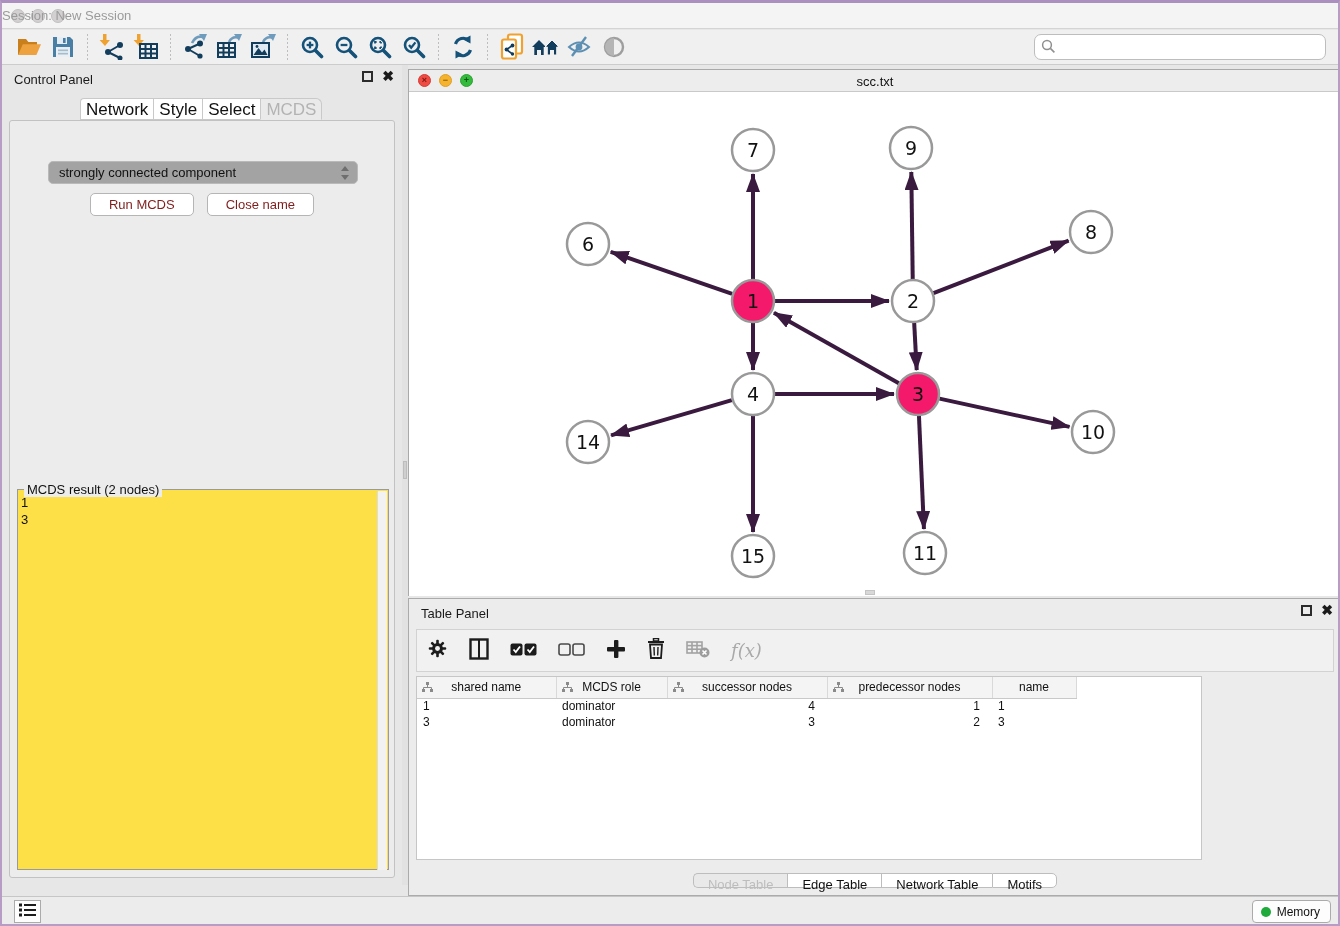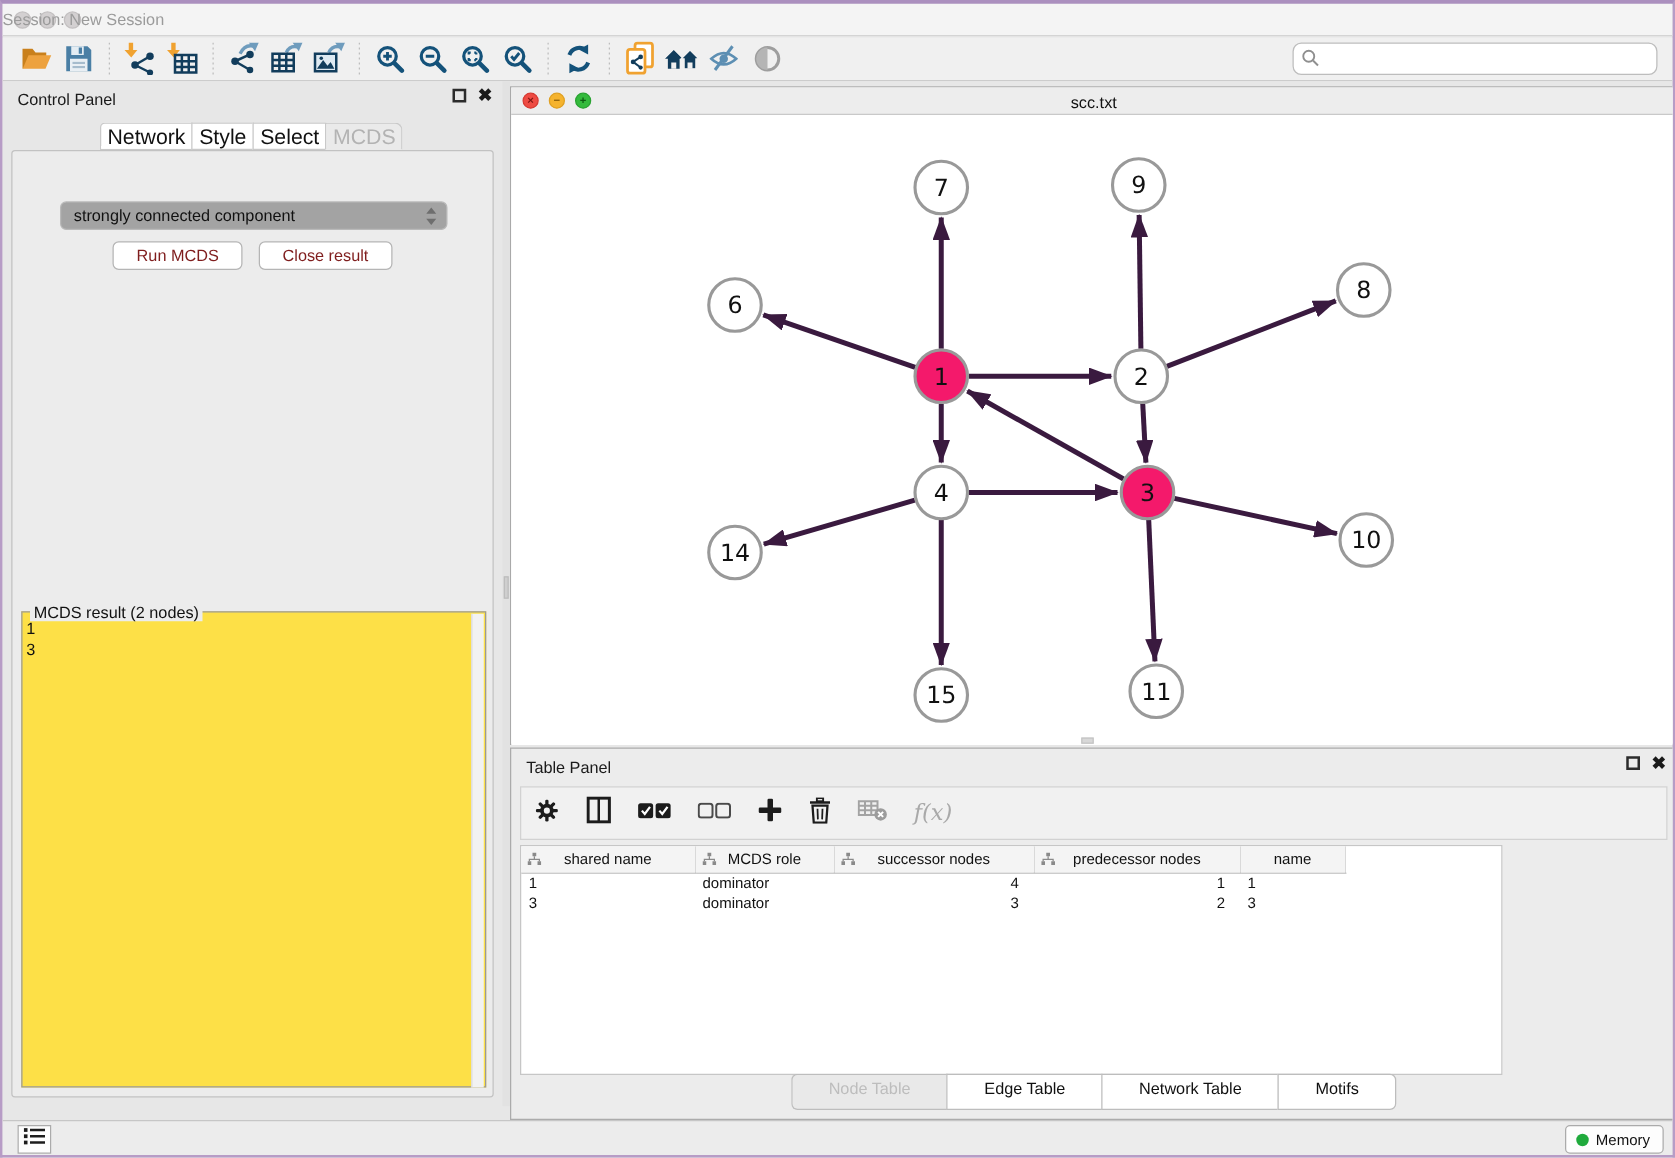--- a/index.html
+++ b/index.html
@@ -109,21 +109,21 @@
   table.nodetable { border-collapse:collapse; width:100%; font-size:12px; table-layout:fixed; }
   .nodetable th { height:21px; background:#f4f4f4; border-right:1px solid #d9d9d9;
                   border-bottom:1px solid #c9c9c9; font-weight:normal; color:#111; position:relative; }
   .nodetable th .th-inner { display:flex; align-items:center; justify-content:center; gap:5px; }
   .nodetable th .col-ico { position:absolute; left:5px; top:5px; }
   .nodetable td { height:16px; padding:0 6px; color:#111; white-space:nowrap; }
   .nodetable td.num { text-align:right; padding-right:12px; }
   .nodetable th.no-border, .nodetable td { border:none; }
 
   .tp-tabs { position:absolute; left:0; bottom:7px; width:100%; display:flex; justify-content:center; }
-  .tp-tab { height:29px; padding:0 29px; line-height:21px; font-size:13px; background:#ffffff;
+  .tp-tab { height:15px; padding:0 14px; line-height:21px; font-size:13px; background:#ffffff;
             border:1px solid #bdbdbd; border-right:none; color:#111; }
   .tp-tab:first-child { border-radius:5px 0 0 5px; }
   .tp-tab.last { border-right:1px solid #bdbdbd; border-radius:0 5px 5px 0; }
   .tp-tab.selected { background:#e9e9e9; color:#bdbdbd; }
 
   
   .statusbar { position:absolute; left:0; top:893px; width:1336px; height:28px; background:#ececec;
                border-top:1px solid #c6c6c6; }
   .sb-list-btn { position:absolute; left:12px; top:3px; width:27px; height:23px; background:#fdfdfd;
                  border:1px solid #ababab; display:flex; align-items:center; justify-content:center; }
@@ -356,21 +356,21 @@
       <div class="cp-content">
         <div class="criterion">
           <span>strongly connected component</span>
           <span class="stepper">
               <span class="up"></span>
               <span class="dn"></span>
             </span>
         </div>
         <div class="cp-buttons">
           <button class="btn">Run MCDS</button>
-          <button class="btn">Close result</button>
+          <button class="btn">Close name</button>
         </div>
         <div class="mcds-result">
           <span class="mcds-legend">MCDS result (2 nodes)</span>
           <div class="mcds-text" id="mcds-result-text">1
 3</div>
           <div class="mcds-scroll"></div>
         </div>
       </div>
     </div>
 

